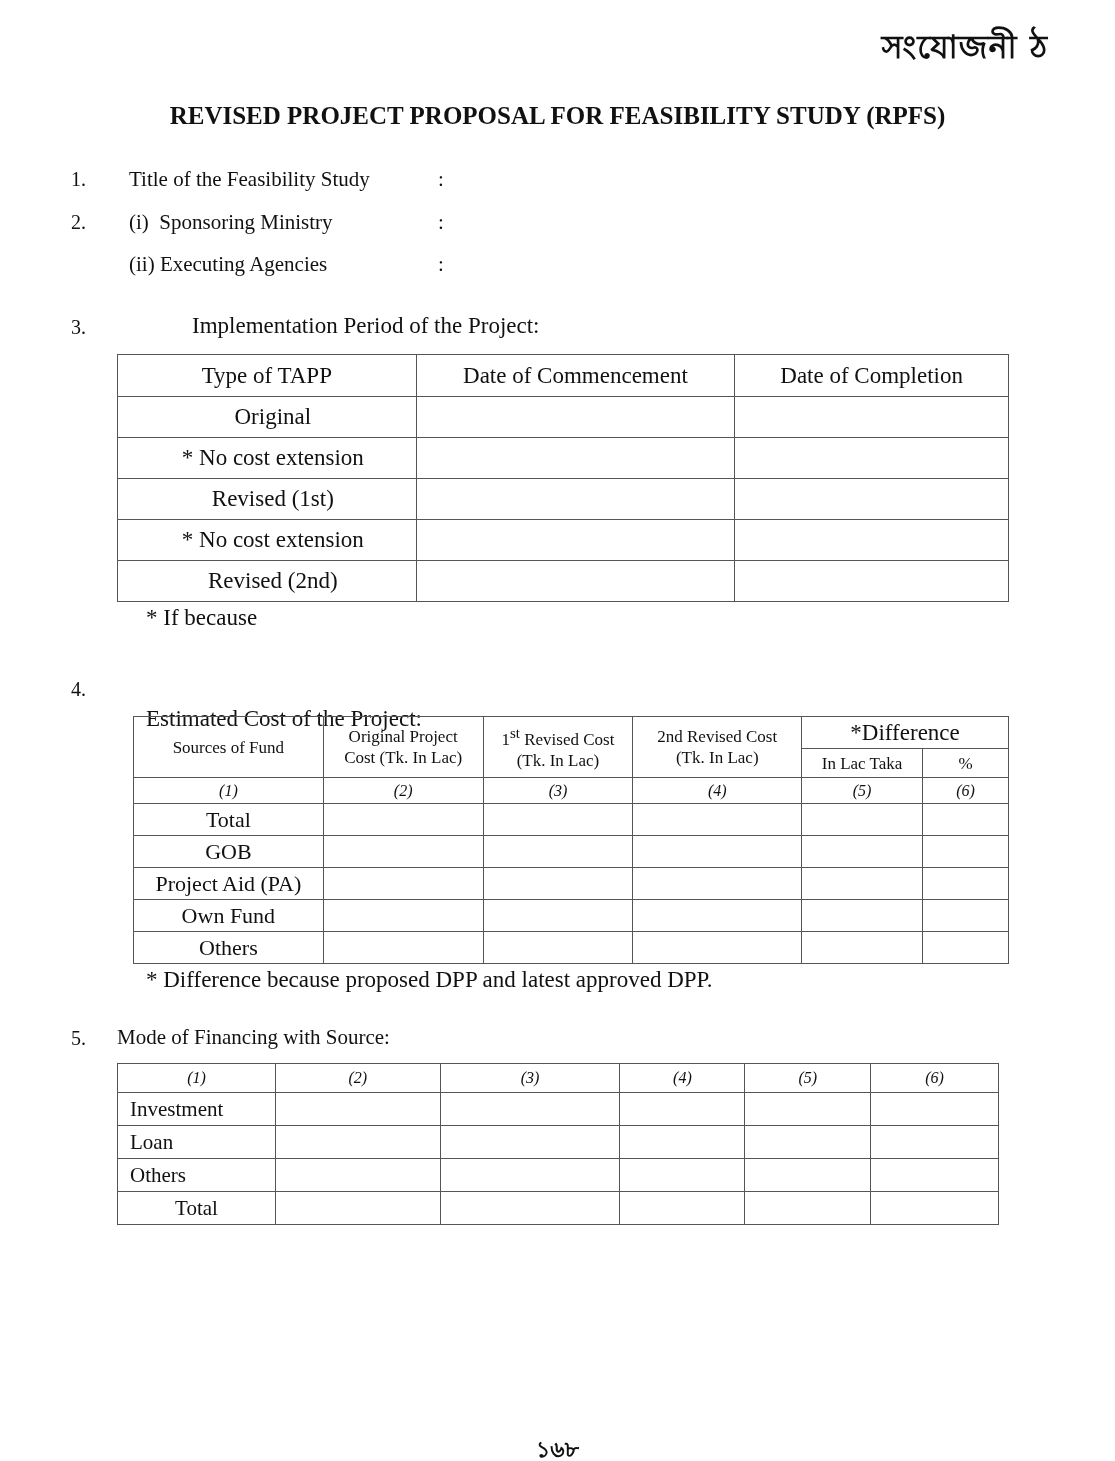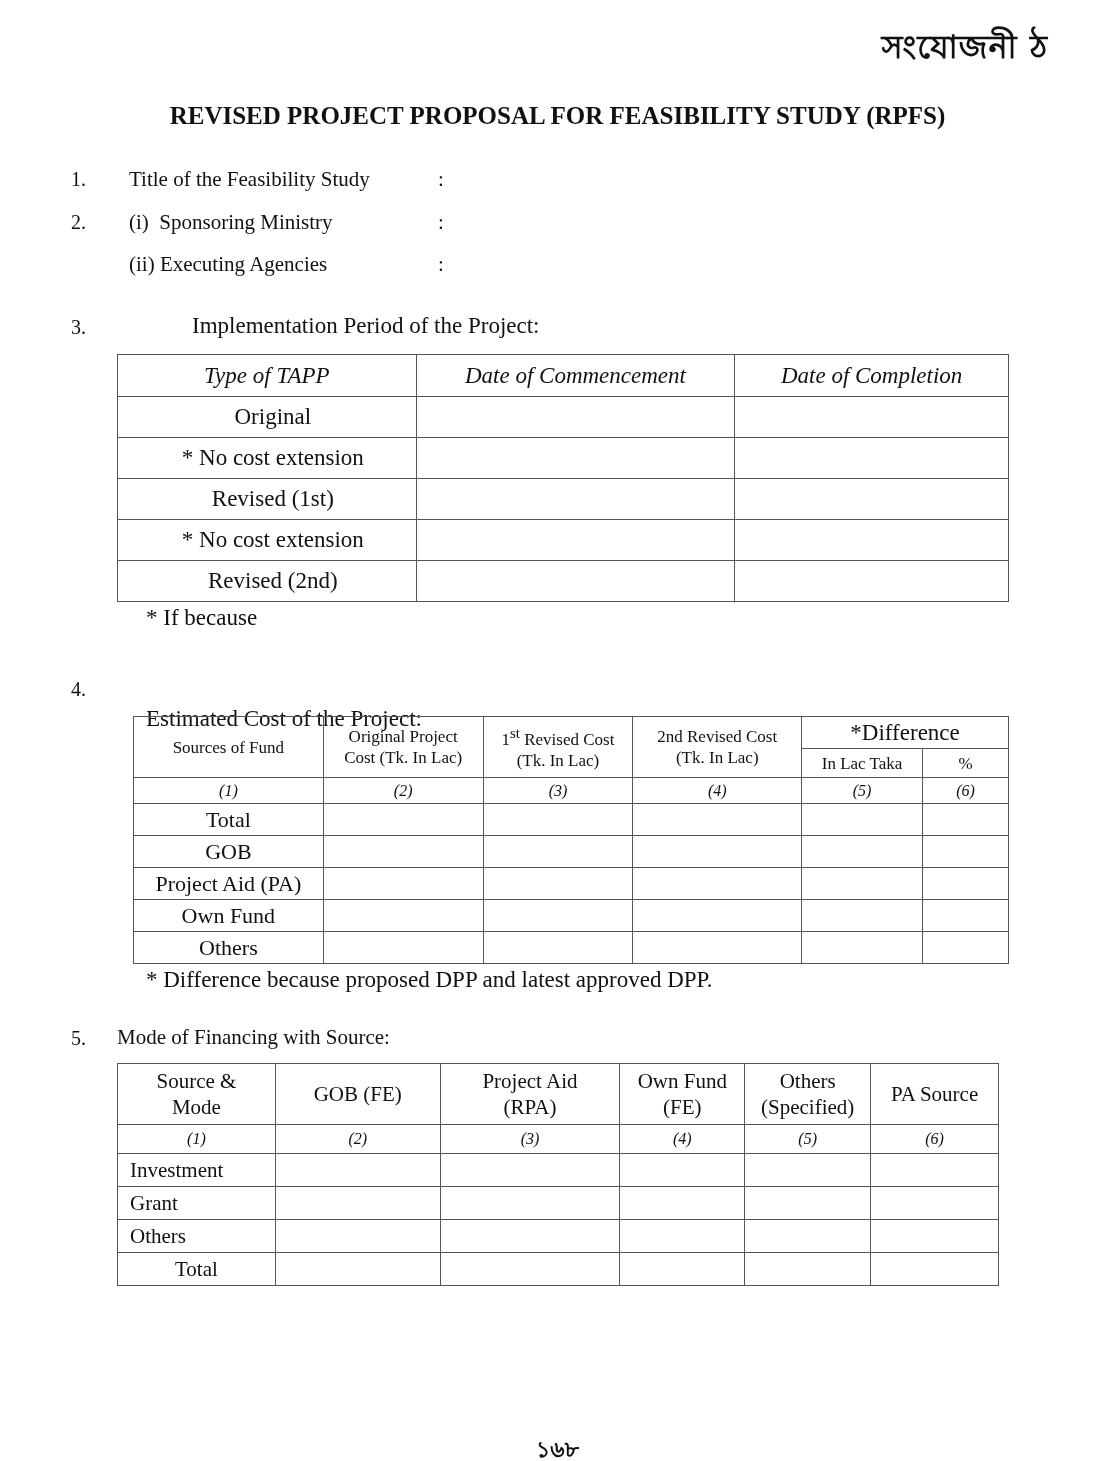--- a/index.html
+++ b/index.html
@@ -11,21 +11,21 @@
     .appendix { right: 67px; top: 22px; font-size: 32px; font-weight: bold; font-family: "DejaVu Sans", sans-serif; letter-spacing: 1px; }
     .doc-title { left: 0; width: 1115px; text-align: center; top: 102px; font-size: 25px; font-weight: bold; }
     .num { font-size: 20px; }
     .lbl { font-size: 21px; }
     .colon { font-size: 21px; }
     .sec-head { font-size: 23px; }
     table { border-collapse: collapse; position: absolute; }
     td, th { border: 1.5px solid #555; padding: 0; font-weight: normal; }
     
     #t3 { left: 117px; top: 354px; width: 892px; font-size: 23px; }
-    #t3 th { height: 41px; text-align: center; font-style: italic; }
+    #t3 th { height: 41px; text-align: center; }
     #t3 td { height: 40px; }
     #t3 td.first { padding-left: 12px; text-align: center; }
     
     #t4 { left: 133px; top: 716px; width: 876px; font-size: 17px; }
     #t4 th { text-align: center; line-height: 21px; }
     #t4 .big { font-size: 23px; }
     #t4 .colnum td { height: 25px; font-style: italic; text-align: center; font-size: 16px; }
     #t4 .row td { height: 31px; }
     #t4 .row td.first { text-align: center; font-size: 22px; }
     
@@ -190,58 +190,38 @@
 <table id="t5">
   <colgroup>
     <col style="width:158px">
       <col style="width:165px">
       <col style="width:180px">
       <col style="width:125px">
       <col style="width:126px">
       <col style="width:128px">
   </colgroup>
   <tbody>
-      <tr>
-    <th>
-      <div>Source &amp;</div>
-      <div>Mode</div>
-    </th>
-    <th>GOB (FE)</th>
-    <th>
-      <div>Project Aid</div>
-      <div>(RPA)</div>
-    </th>
-    <th>
-      <div>Own Fund</div>
-      <div>(FE)</div>
-    </th>
-    <th>
-      <div>Others</div>
-      <div>(Specified)</div>
-    </th>
-    <th>PA Source</th>
-  </tr>
   <tr class="colnum">
     <td>(1)</td>
     <td>(2)</td>
     <td>(3)</td>
     <td>(4)</td>
     <td>(5)</td>
     <td>(6)</td>
   </tr>
   <tr class="row">
     <td class="first">Investment</td>
     <td></td>
         <td></td>
         <td></td>
         <td></td>
         <td></td>
   </tr>
   <tr class="row">
-    <td class="first">Grant</td>
+    <td class="first">Loan</td>
     <td></td>
         <td></td>
         <td></td>
         <td></td>
         <td></td>
   </tr>
   <tr class="row">
     <td class="first">Others</td>
     <td></td>
         <td></td>

